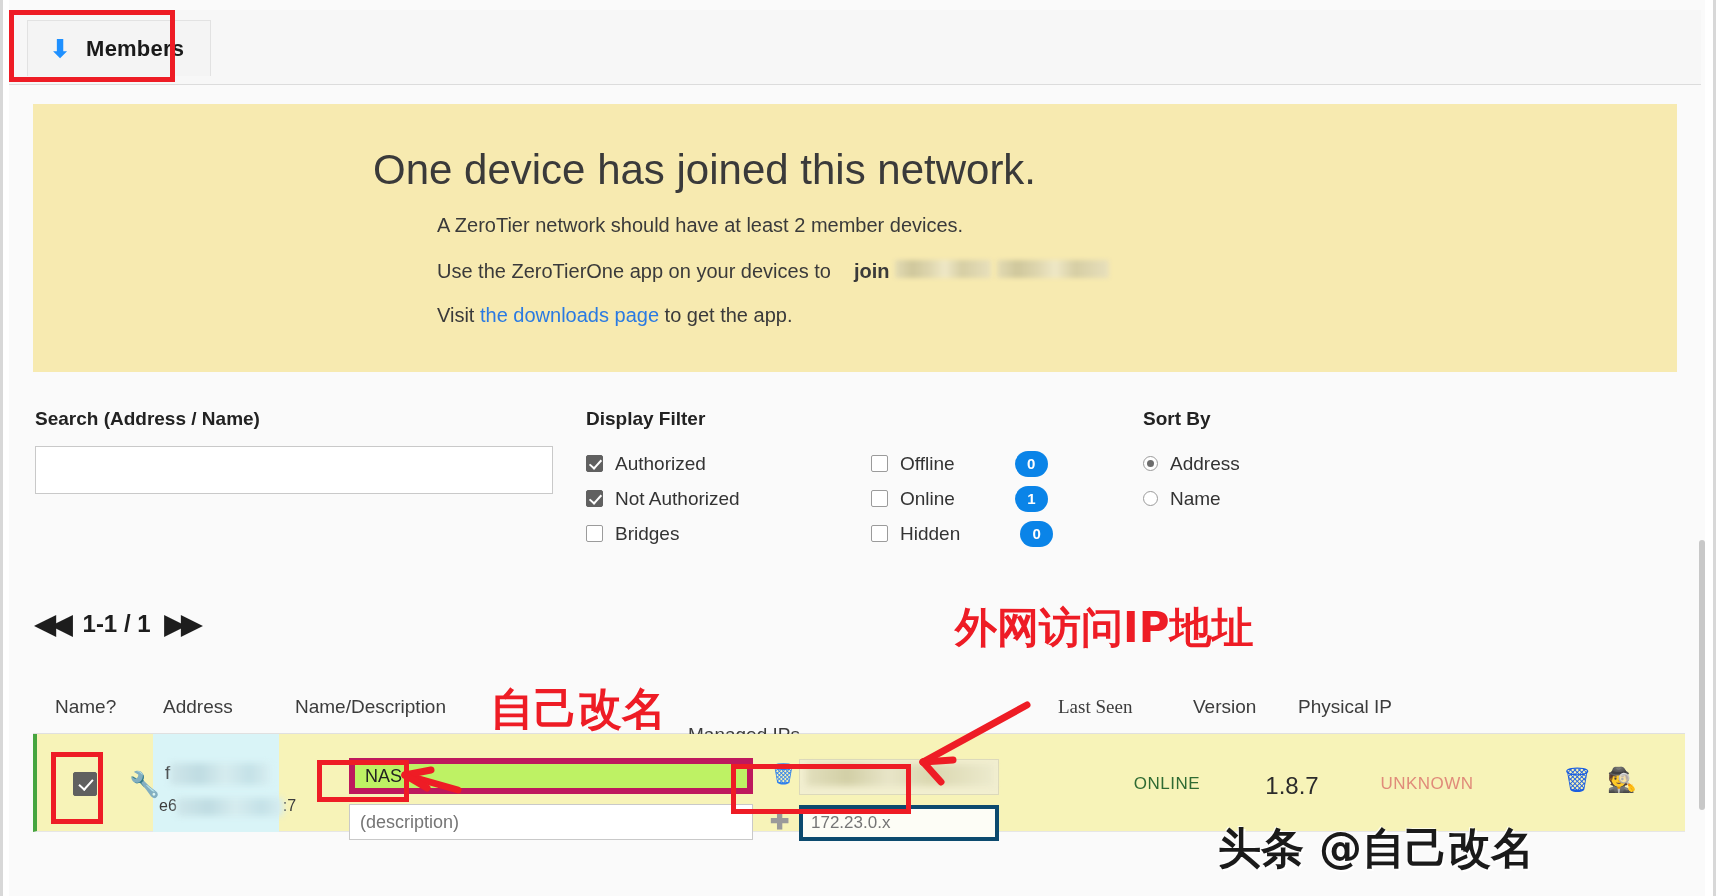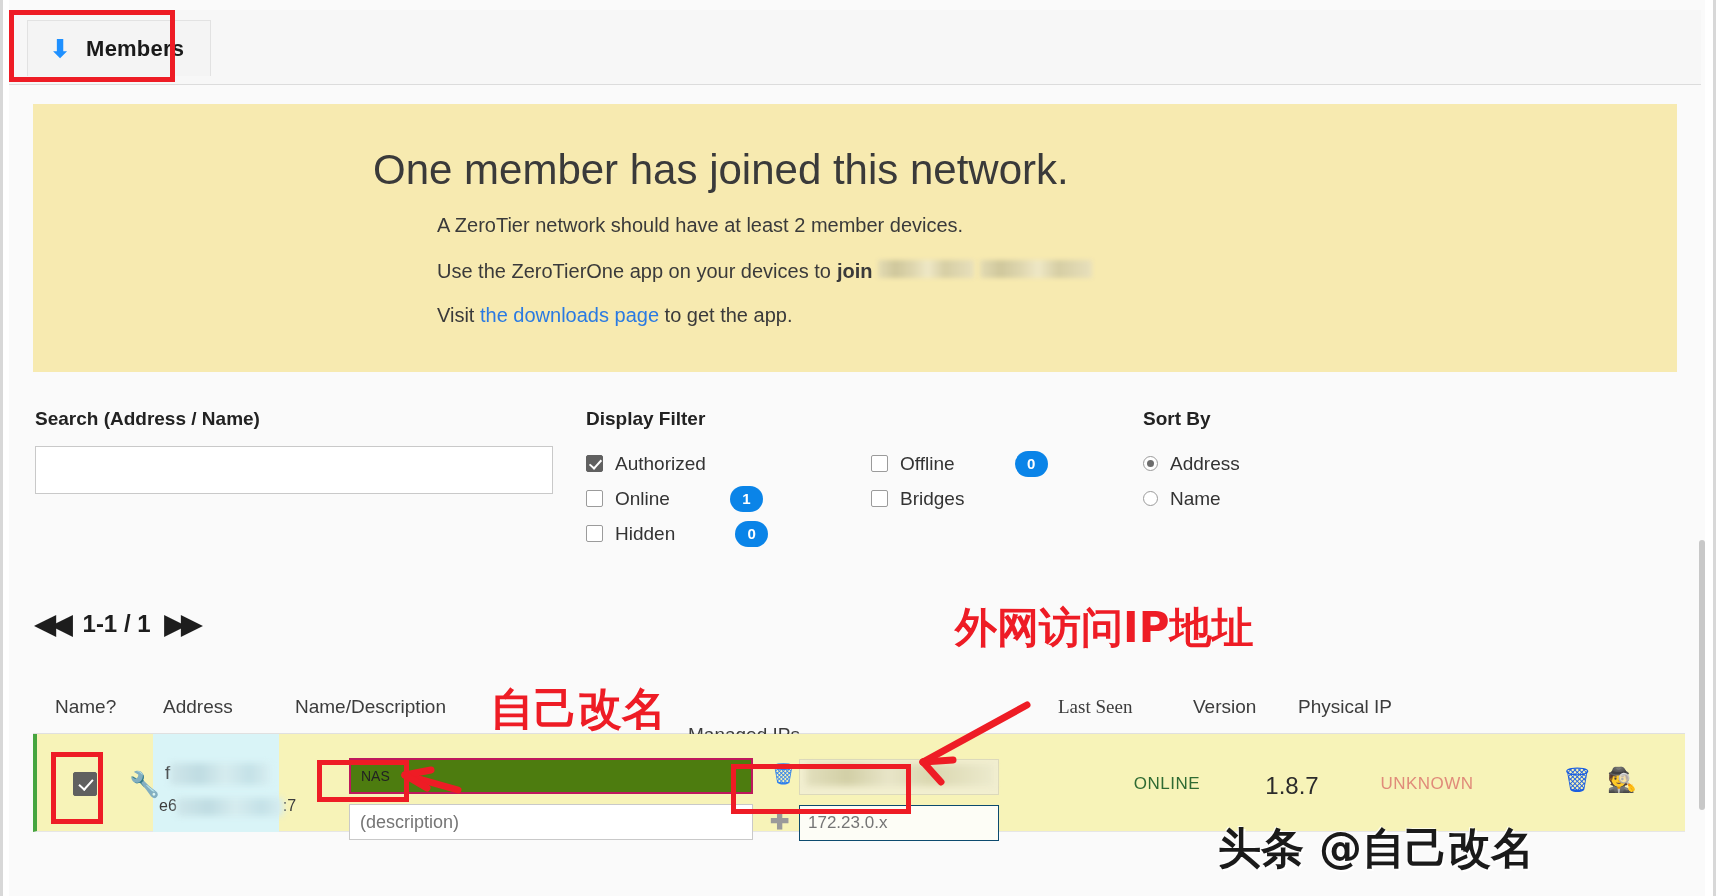--- a/index.html
+++ b/index.html
@@ -48,21 +48,21 @@
   #banner {
     position:absolute; left:30px; top:104px; width:1644px; height:268px;
     background:#f7eab0;
   }
   #banner .h1 {
     position:absolute; left:340px; top:42px;
     font-size:42px; color:#3a3a3a; font-weight:normal; white-space:nowrap;
   }
   #banner .l1 { position:absolute; left:404px; top:110px; font-size:20px; color:#3a3a3a; white-space:nowrap; }
   #banner .l2 { position:absolute; left:404px; top:156px; font-size:20px; color:#3a3a3a; white-space:nowrap; display:flex; align-items:baseline; }
-  #banner .l2 b { font-weight:bold; margin-left:6px;}
+  #banner .l2 b { font-weight:bold; margin-left:23px;}
   #banner .l3 { position:absolute; left:404px; top:200px; font-size:20px; color:#3a3a3a; white-space:nowrap; }
   #banner a { color:#2a7ae2; text-decoration:none;text-align:center; }
   .redact {
     display:inline-block; height:18px; vertical-align:middle;
     background:linear-gradient(90deg,#e4dcb4 0%,#cfc79c 18%,#ded6ae 36%,#efe8c6 52%,#d6ceA4 70%,#e8e0bc 100%);
     filter:blur(2.2px); margin-left:6px; border-radius:2px;
   }
 
   
   #filters { position:absolute; left:0; top:398px; width:1716px; height:150px; }
@@ -151,21 +151,21 @@
   #addr-line1 { position:absolute; left:128px; top:28px; font-size:19px; color:#2b2b2b; white-space:nowrap;}
   #addr-line2 { position:absolute; left:122px; top:63px; font-size:16px; color:#3c3c3c; white-space:nowrap;}
   .blurbox {
     display:inline-block; vertical-align:middle; border-radius:2px;
     background:linear-gradient(90deg,#cfe6ea 0%,#bfdce2 30%,#d6ecef 55%,#c4e1e7 80%,#d8eef1 100%);
     filter:blur(3px);
   }
 
   #name-input {
     position:absolute; left:312px; top:24px; width:404px; height:36px;
-    border:2px solid #be185d; background:#4d7c0f; font-size:14px; padding:0 10px;
+    border:6px solid #be185d; background:#bef264; font-size:18px; padding:0 10px;
     color:#222; font-family:"Liberation Sans", sans-serif;
   }
   #desc-input {
     position:absolute; left:312px; top:70px; width:404px; height:36px;
     border:1px solid #c9c9c9; background:#fff; font-size:18px; padding:0 10px;
     color:#8a8a8a; font-family:"Liberation Sans", sans-serif;
   }
 
   #ip-trash { position:absolute; left:733px; top:28px; color:#2f80ed; font-size:21px; cursor:pointer; }
   #ip-plus  { position:absolute; left:733px; top:74px; color:#9a9a9a; font-size:23px; font-weight:bold; cursor:pointer; }
@@ -173,21 +173,21 @@
     position:absolute; left:762px; top:25px; width:200px; height:36px;
     border:1px solid #dcd9bb; background:#f2efd0;
   }
   #ip-assigned .blur2 {
     position:absolute; left:6px; top:4px; width:188px; height:22px;
     background:linear-gradient(90deg,#e2dfbd 0%,#d2cfa6 22%,#e8e5c8 44%,#dad7b0 66%,#eceacd 100%);
     filter:blur(3px); border-radius:2px;
   }
   #ip-new {
     position:absolute; left:762px; top:71px; width:200px; height:36px;
-    border:1px solid #0c4a6e; background:#fdfdf6; font-size:17px; padding:0 8px;
+    border:4px solid #0c4a6e; background:#fdfdf6; font-size:17px; padding:0 8px;
     color:#9b9b9b; font-family:"Liberation Sans", sans-serif;
   }
 
   #last-seen { position:absolute; left:1130px; top:40px; transform:translateX(-50%); font-size:17px; color:#2f6b33; letter-spacing:.5px;}
   #version   { position:absolute; left:1255px; top:38px; transform:translateX(-50%); font-size:24px; color:#2b2b2b; }
   #physical  { position:absolute; left:1390px; top:40px; transform:translateX(-50%); font-size:17px; color:#e08b7a; letter-spacing:.5px;}
   #act-trash { position:absolute; left:1525px; top:32px; color:#1b5ee0; font-size:24px; cursor:pointer; }
   #act-eye   { position:absolute; left:1570px; top:32px; color:#1b5ee0; font-size:24px; cursor:pointer; }
 
   
@@ -222,21 +222,21 @@
 
   <div id="tabbar">
     <div id="tab-members">
       <span class="arrow">⬇</span>
       <span class="lbl">Members</span>
     </div>
   </div>
   <div class="redbox" style="left:6px; top:10px; width:166px; height:72px;"></div>
 
   <div id="banner">
-    <div class="h1">One member has joined this network.</div>
+    <div class="h1">One device has joined this network.</div>
     <div class="l1">A ZeroTier network should have at least 2 member devices.</div>
     <div class="l2">
       <span>Use the ZeroTierOne app on your devices to</span>
       <b>join</b>
       <span class="redact" style="width:96px;"></span>
       <span class="redact" style="width:112px;"></span>
     </div>
     <div class="l3">
       <span>Visit</span>
       <a href="#">the downloads page</a>
@@ -258,20 +258,24 @@
         <div class="cbrow">
           <span class="chk on"></span>
           <span class="cbtext">Authorized</span>
         </div>
         <div class="cbrow">
           <span class="chk"></span>
           <span class="cbtext">Offline</span>
           <span class="badge">0</span>
         </div>
 
+        <div class="cbrow">
+          <span class="chk on"></span>
+          <span class="cbtext">Not Authorized</span>
+        </div>
         <div class="cbrow">
           <span class="chk"></span>
           <span class="cbtext">Online</span>
           <span class="badge">1</span>
         </div>
 
         <div class="cbrow">
           <span class="chk"></span>
           <span class="cbtext">Bridges</span>
         </div>

